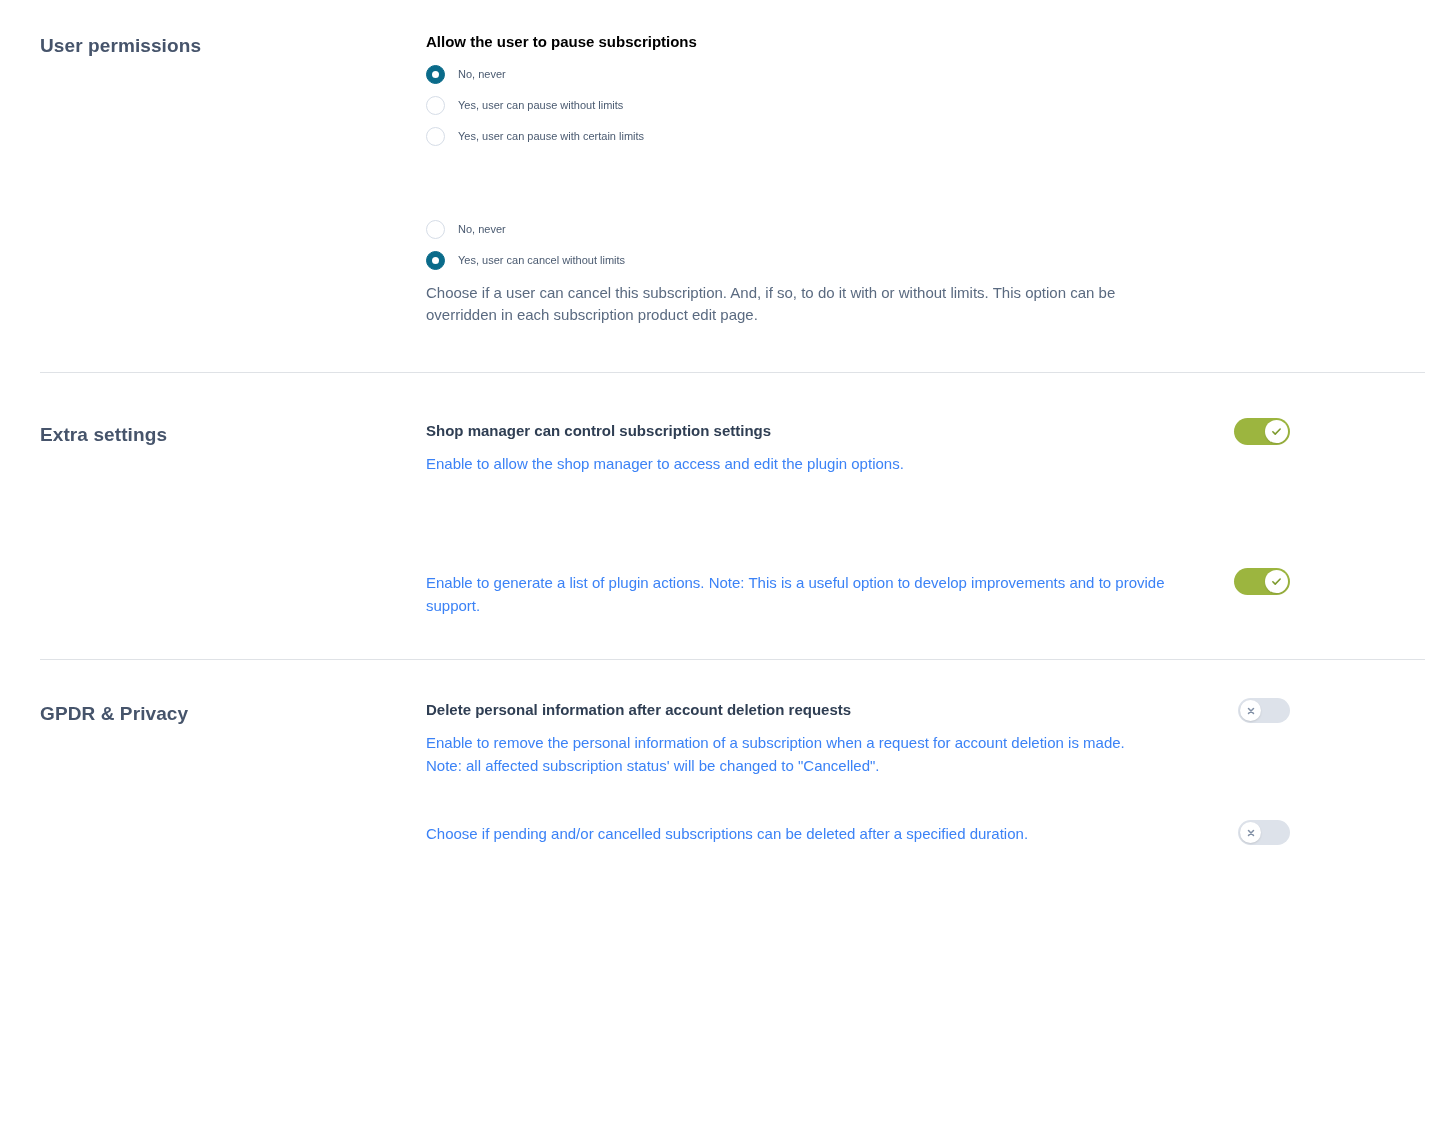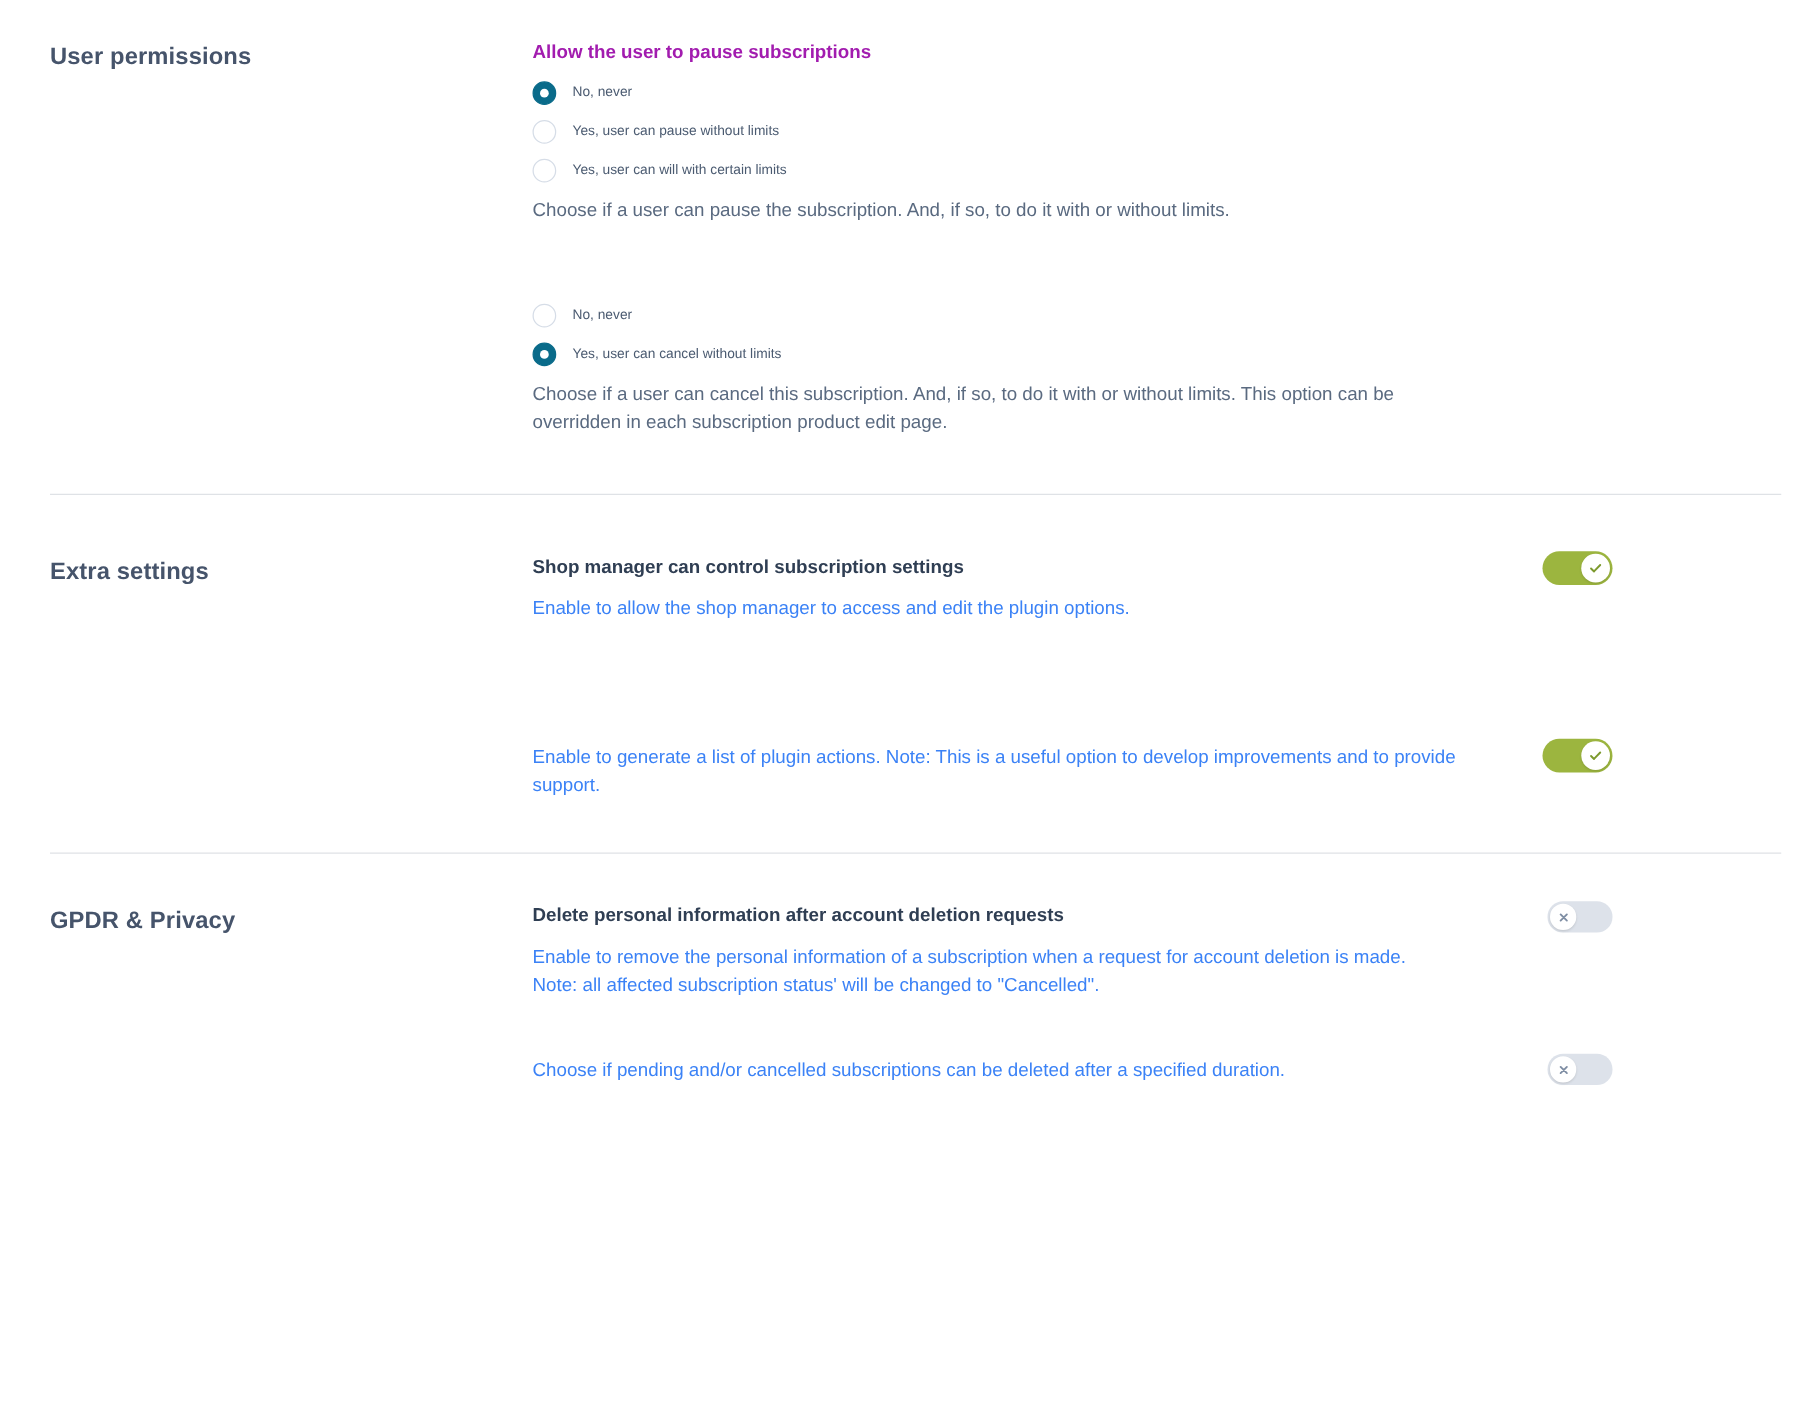--- a/index.html
+++ b/index.html
@@ -51,21 +51,21 @@
     height: 1px;
     background: #dfe2e6;
     margin: 0 26px 0 40px;
   }
 
   
   .field-group { padding-bottom: 0; }
   .field-label {
     font-size: 15px;
     font-weight: 700;
-    color: #a21caf;
+    color: #000000;
     line-height: 20px;
     margin: 0 0 12px 0;
   }
   .radio-row {
     display: flex;
     align-items: center;
     margin-bottom: 11px;
     cursor: pointer;
   }
   .radio-mark {
@@ -175,24 +175,23 @@
           <span class="radio-label">No, never</span>
         </div>
 
         <div class="radio-row">
           <span class="radio-mark"></span>
           <span class="radio-label">Yes, user can pause without limits</span>
         </div>
 
         <div class="radio-row">
           <span class="radio-mark"></span>
-          <span class="radio-label">Yes, user can will with certain limits</span>
-        </div>
-
-        <p class="field-desc">Choose if a user can pause the subscription. And, if so, to do it with or without limits.</p>
+          <span class="radio-label">Yes, user can pause with certain limits</span>
+        </div>
+
       </div>
 
       <div class="gap-62"></div>
 
       <div class="field-group">
 
         <div class="radio-row">
           <span class="radio-mark"></span>
           <span class="radio-label">No, never</span>
         </div>

